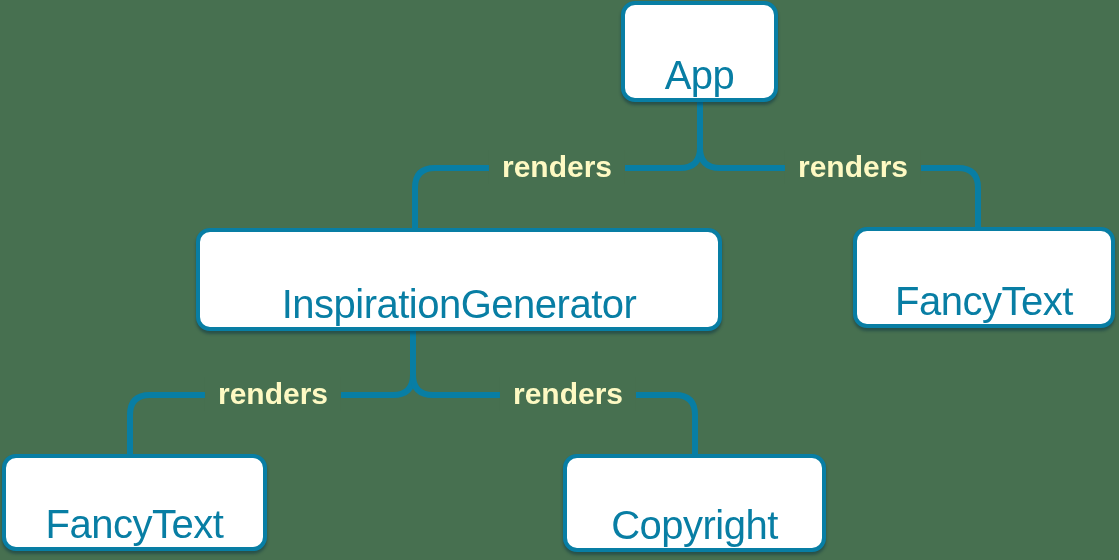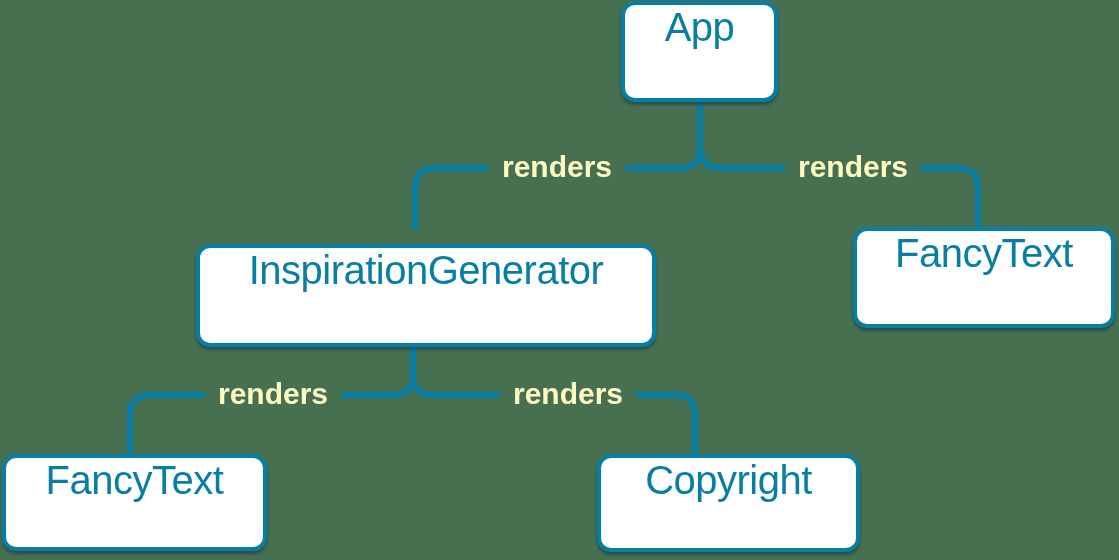--- a/index.html
+++ b/index.html
@@ -25,35 +25,35 @@
     stroke-width: 6;
   }
   .node {
     position: absolute;
     box-sizing: border-box;
     background: #ffffff;
     border: 4px solid #087ea4;
     border-radius: 14px;
     box-shadow: 0 3px 3px rgba(5, 45, 65, 0.45);
     display: flex;
-    align-items: flex-start;
+    align-items: flex-end;
     justify-content: center;
   }
   .node-label {
     color: #087ea4;
     font-size: 40px;
     font-weight: 500;
     letter-spacing: -0.5px;
     white-space: nowrap;
   }
   .node-app        { left: 621px; top: 1px;   width: 157px; height: 101px; }
-  .node-ig         { left: 196px; top: 244px; width: 460px; height: 103px; }
+  .node-ig         { left: 196px; top: 228px; width: 526px; height: 103px; }
   .node-fancy-top  { left: 853px; top: 227px; width: 262px; height: 101px; }
   .node-fancy-bot  { left: 2px;   top: 454px; width: 265px; height: 97px;  }
-  .node-copyright  { left: 597px; top: 454px; width: 263px; height: 98px;  }
+  .node-copyright  { left: 563px; top: 454px; width: 263px; height: 98px;  }
   .edge-label {
     position: absolute;
     transform: translate(-50%, -50%);
     background: #477050;
     color: #fef9c3;
     font-size: 30px;
     font-weight: 600;
     padding: 2px 13px;
     white-space: nowrap;
     line-height: 1;

